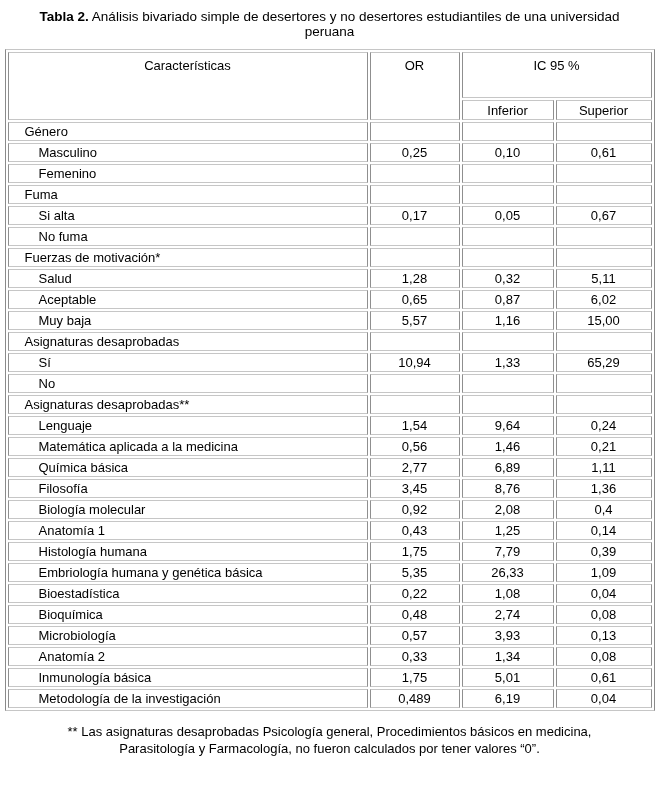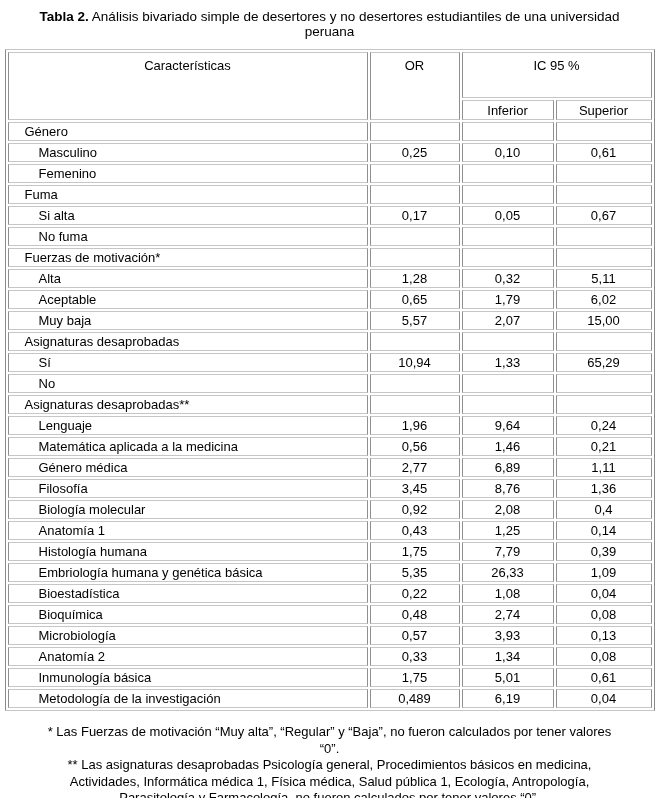--- a/index.html
+++ b/index.html
@@ -148,35 +148,35 @@
           <td class="cell-value"></td>
           <td class="cell-value"></td>
         </tr>
         <tr>
           <td class="cell-label">Fuerzas de motivación*</td>
           <td class="cell-value"></td>
           <td class="cell-value"></td>
           <td class="cell-value"></td>
         </tr>
         <tr>
-          <td class="cell-label indent">Alta</td>
+          <td class="cell-label indent">Salud</td>
           <td class="cell-value">1,28</td>
           <td class="cell-value">0,32</td>
           <td class="cell-value">5,11</td>
         </tr>
         <tr>
           <td class="cell-label indent">Aceptable</td>
           <td class="cell-value">0,65</td>
-          <td class="cell-value">1,79</td>
+          <td class="cell-value">0,87</td>
           <td class="cell-value">6,02</td>
         </tr>
         <tr>
           <td class="cell-label indent">Muy baja</td>
           <td class="cell-value">5,57</td>
-          <td class="cell-value">2,07</td>
+          <td class="cell-value">1,16</td>
           <td class="cell-value">15,00</td>
         </tr>
         <tr>
           <td class="cell-label">Asignaturas desaprobadas</td>
           <td class="cell-value"></td>
           <td class="cell-value"></td>
           <td class="cell-value"></td>
         </tr>
         <tr>
           <td class="cell-label indent">Sí</td>
@@ -191,32 +191,32 @@
           <td class="cell-value"></td>
         </tr>
         <tr>
           <td class="cell-label">Asignaturas desaprobadas**</td>
           <td class="cell-value"></td>
           <td class="cell-value"></td>
           <td class="cell-value"></td>
         </tr>
         <tr>
           <td class="cell-label indent">Lenguaje</td>
-          <td class="cell-value">1,96</td>
+          <td class="cell-value">1,54</td>
           <td class="cell-value">9,64</td>
           <td class="cell-value">0,24</td>
         </tr>
         <tr>
           <td class="cell-label indent">Matemática aplicada a la medicina</td>
           <td class="cell-value">0,56</td>
           <td class="cell-value">1,46</td>
           <td class="cell-value">0,21</td>
         </tr>
         <tr>
-          <td class="cell-label indent">Género médica</td>
+          <td class="cell-label indent">Química básica</td>
           <td class="cell-value">2,77</td>
           <td class="cell-value">6,89</td>
           <td class="cell-value">1,11</td>
         </tr>
         <tr>
           <td class="cell-label indent">Filosofía</td>
           <td class="cell-value">3,45</td>
           <td class="cell-value">8,76</td>
           <td class="cell-value">1,36</td>
         </tr>
@@ -278,23 +278,18 @@
           <td class="cell-label indent">Metodología de la investigación</td>
           <td class="cell-value">0,489</td>
           <td class="cell-value">6,19</td>
           <td class="cell-value">0,04</td>
         </tr>
       </tbody>
   </table>
 
   <div class="footnotes">
       <div class="footnote">
-        <div class="footnote-line">* Las Fuerzas de motivación “Muy alta”, “Regular” y “Baja”, no fueron calculados por tener valores</div>
-        <div class="footnote-line">“0”.</div>
-      </div>
-      <div class="footnote">
         <div class="footnote-line">** Las asignaturas desaprobadas Psicología general, Procedimientos básicos en medicina,</div>
-        <div class="footnote-line">Actividades, Informática médica 1, Física médica, Salud pública 1, Ecología, Antropología,</div>
         <div class="footnote-line">Parasitología y Farmacología, no fueron calculados por tener valores “0”.</div>
       </div>
     </div>
 
 </div>
 
 </body></html>

